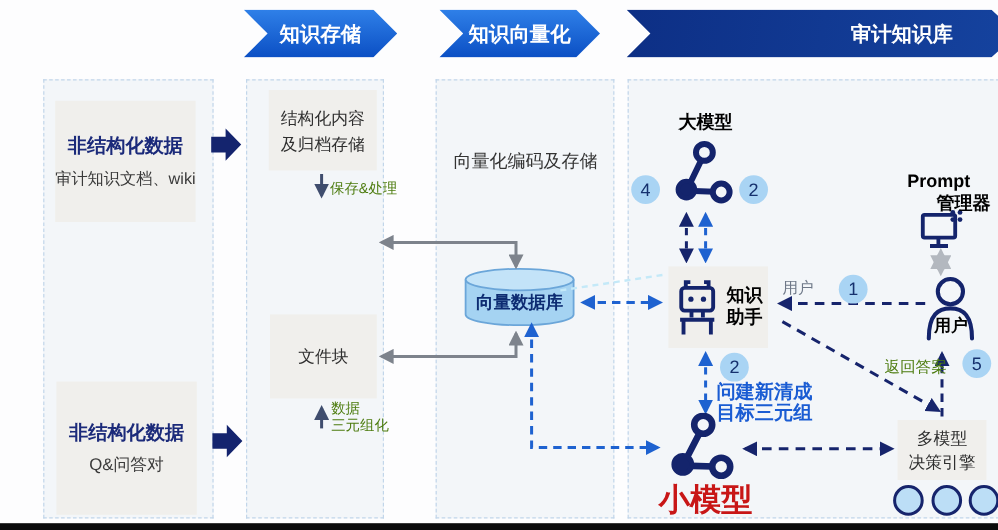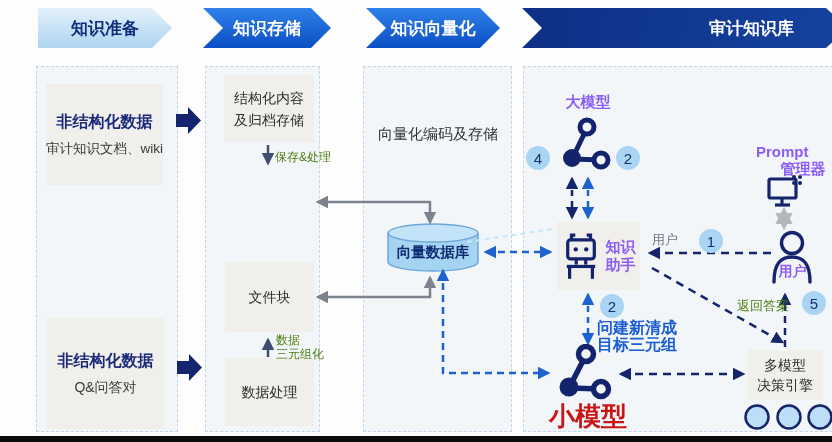--- a/index.html
+++ b/index.html
@@ -21,35 +21,32 @@
   
   .col{position:absolute;top:66px;height:364px;background:#f3f6f9;border:1px dashed #c2d6ea;z-index:1;}
   
   .gbox{position:absolute;background:#f0efec;display:flex;flex-direction:column;align-items:center;
         justify-content:center;text-align:center;z-index:2;color:#2f2f2f;}
   .gbox .ln{font-size:14px;line-height:22px;}
   .t-navy{color:#1b2a7a;font-weight:bold;font-size:16px;}
   .t-sub{color:#3a3a3a;font-size:13.5px;margin-top:7px;}
   .lbl{position:absolute;z-index:10;white-space:nowrap;}
   .lbl-gray{color:#4d7c0f;font-size:12px;}
-  .lbl-crimson{color:#8b5cf6;font-weight:bold;}
+  .lbl-crimson{color:#000000;font-weight:bold;}
   .badge{position:absolute;width:24px;height:24px;border-radius:50%;background:#a9d4f4;color:#16316e;
          display:flex;align-items:center;justify-content:center;font-size:15px;z-index:11;}
   svg.overlay{position:absolute;left:0;top:0;z-index:5;pointer-events:none;}
   svg.icon{position:absolute;z-index:6;}
   .bottom-bar{position:absolute;left:0;top:436px;width:832px;height:6px;background:#0b0b0b;z-index:12;}
 </style>
 </head>
 <body>
 
 <div class="canvas">
 
-  <div class="chev chev1">
-      <span>知识准备</span>
-    </div>
   <div class="chev chev-mid chev2">
       <span>知识存储</span>
     </div>
   <div class="chev chev-mid chev3">
       <span>知识向量化</span>
     </div>
   <div class="chev chev4">
       <span>审计知识库</span>
     </div>
 
@@ -66,23 +63,20 @@
     <div class="t-navy">非结构化数据</div>
     <div class="t-sub" style="font-size:14px;">Q&amp;问答对</div>
   </div>
 
   <div class="gbox" style="left:224px;top:75px;width:90px;height:67px;">
     <div class="ln">结构化内容</div>
     <div class="ln">及归档存储</div>
   </div>
   <div class="gbox" style="left:225px;top:262px;width:89px;height:70px;">
     <div class="ln">文件块</div>
-  </div>
-  <div class="gbox" style="left:225px;top:358px;width:89px;height:68px;">
-    <div class="ln">数据处理</div>
   </div>
   <div class="lbl lbl-gray" style="left:275px;top:149px;">保存&amp;处理</div>
   <div class="lbl lbl-gray" style="left:276px;top:332px;">数据</div>
   <div class="lbl lbl-gray" style="left:276px;top:346px;">三元组化</div>
 
   <div class="lbl" style="left:368px;top:125px;width:140px;text-align:center;font-size:15px;color:#333;">向量化编码及存储</div>
   <div class="lbl" style="left:389px;top:243px;width:88px;text-align:center;font-weight:bold;font-size:14.5px;color:#0d2c72;">向量数据库</div>
 
   <div class="lbl lbl-crimson" style="left:556px;top:93px;width:64px;text-align:center;font-size:15px;">大模型</div>
 

